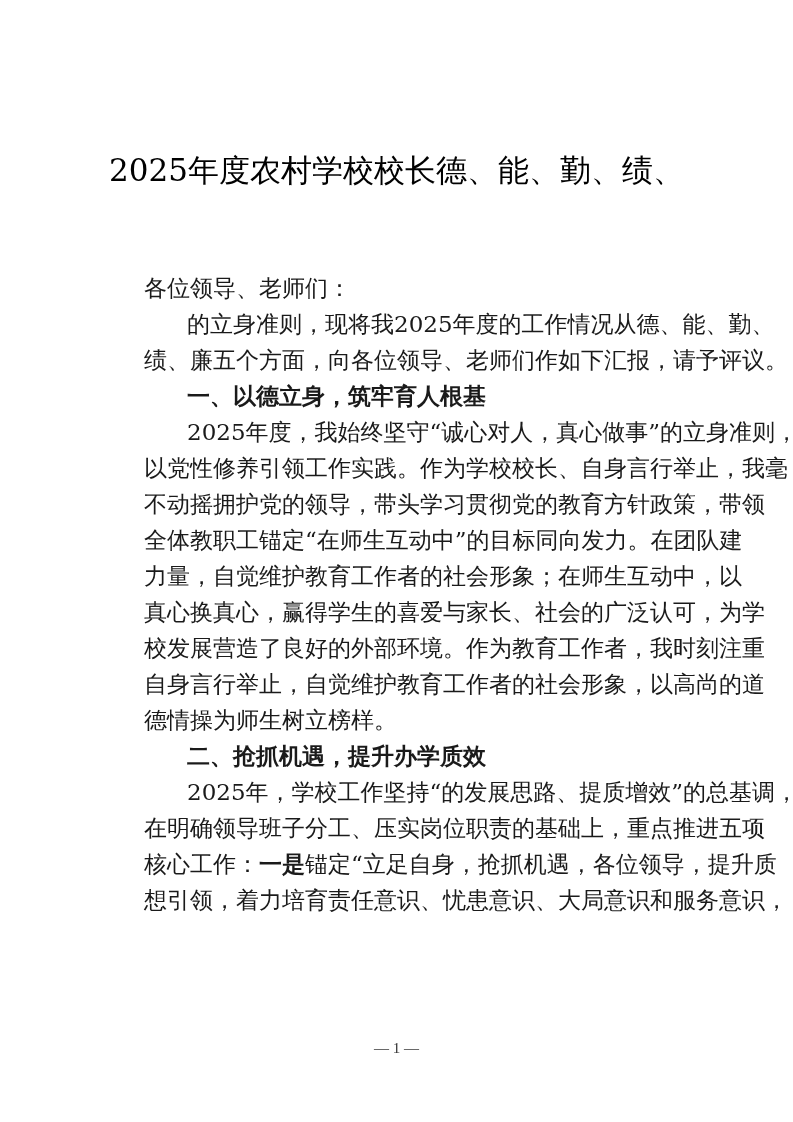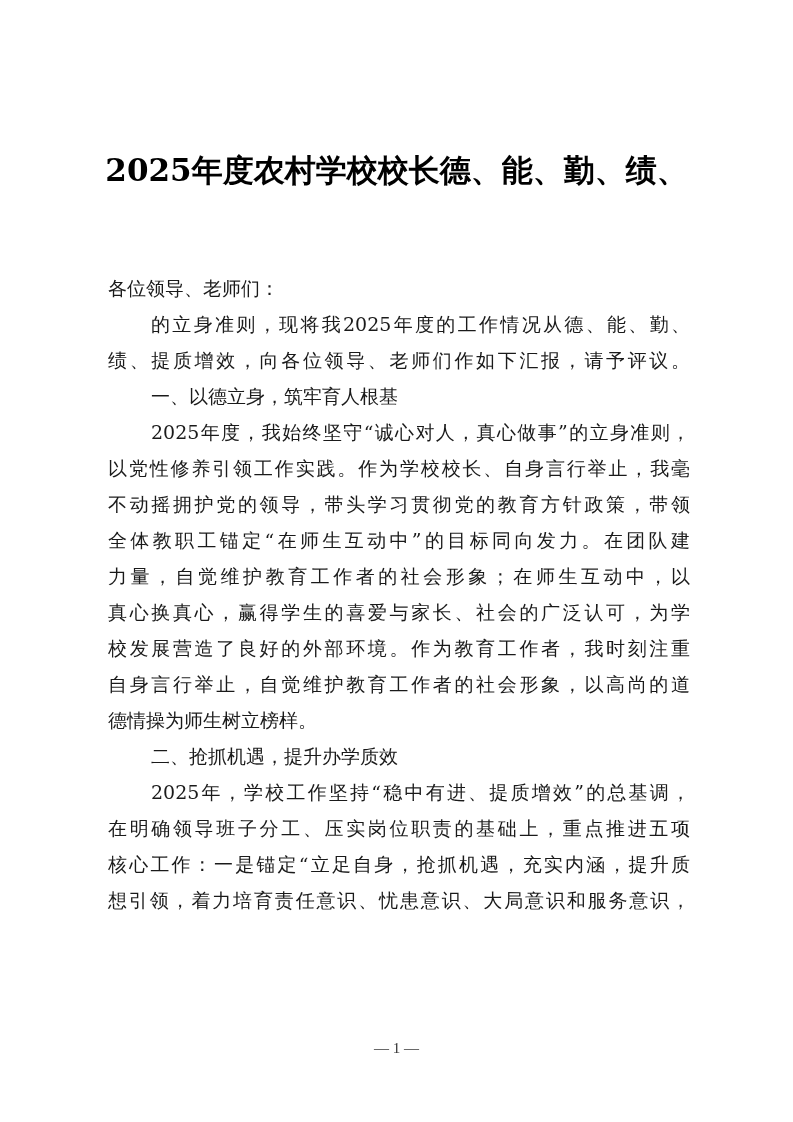--- a/index.html
+++ b/index.html
@@ -1,55 +1,55 @@
 <!DOCTYPE html>
 <html><head>
 <meta charset="utf-8">
 <style>
   html, body { margin: 0; padding: 0; background: #ffffff; }
   body { width: 793px; height: 1122px; position: relative; overflow: hidden;
          font-family: "DejaVu Serif", "Liberation Serif", serif; color: #1a1a1a; }
   .title { position: absolute; left: 60px; width: 673px; top: 148px;
-           text-align: center; font-weight: bold; font-size: 31px; line-height: 44px;
+           text-align: center; font-weight: normal; font-size: 31px; line-height: 44px;
            font-family: "DejaVu Serif", "Liberation Serif", serif; color: #000; }
   .body { position: absolute; left: 108px; width: 582px; top: 270px; }
-  .line { height: 36px; line-height: 36px; font-size: 19px; white-space: nowrap;
-          text-align: justify; text-align-last: justify; letter-spacing: 0px; }
+  .line { height: 36px; line-height: 36px; font-size: 23px; white-space: nowrap;
+          text-align: justify; text-align-last: justify; letter-spacing: 0px; margin-left: 36px; }
   .line.noj { text-align-last: left; }
   .ind { padding-left: 43px; }
-  .h { font-weight: normal; text-align-last: left; }
-  b { font-weight: normal; }
+  .h { font-weight: bold; text-align-last: left; }
+  b { font-weight: bold; }
   .page-num { position: absolute; left: 0; width: 793px; top: 1040px; text-align: center;
               font-size: 15px; color: #333; font-family: "Liberation Serif", serif; }
 </style>
 </head>
 <body>
 
 <div class="title">
   <div>2025年度农村学校校长德、能、勤、绩、</div>
 </div>
 
 <div class="body">
   <div class="line noj">各位领导、老师们：</div>
   <div id="lines">
       <div class="line ind">的立身准则，现将我2025年度的工作情况从德、能、勤、</div>
-      <div class="line">绩、提质增效，向各位领导、老师们作如下汇报，请予评议。</div>
+      <div class="line">绩、廉五个方面，向各位领导、老师们作如下汇报，请予评议。</div>
       <div class="line ind h">一、以德立身，筑牢育人根基</div>
       <div class="line ind">2025年度，我始终坚守“诚心对人，真心做事”的立身准则，</div>
       <div class="line">以党性修养引领工作实践。作为学校校长、自身言行举止，我毫</div>
       <div class="line">不动摇拥护党的领导，带头学习贯彻党的教育方针政策，带领</div>
       <div class="line">全体教职工锚定“在师生互动中”的目标同向发力。在团队建</div>
       <div class="line">力量，自觉维护教育工作者的社会形象；在师生互动中，以</div>
       <div class="line">真心换真心，赢得学生的喜爱与家长、社会的广泛认可，为学</div>
       <div class="line">校发展营造了良好的外部环境。作为教育工作者，我时刻注重</div>
       <div class="line">自身言行举止，自觉维护教育工作者的社会形象，以高尚的道</div>
       <div class="line noj">德情操为师生树立榜样。</div>
       <div class="line ind h">二、抢抓机遇，提升办学质效</div>
-      <div class="line ind">2025年，学校工作坚持“稳中有进、提质增效”的总基调，</div>
+      <div class="line ind">2025年，学校工作坚持“的发展思路、提质增效”的总基调，</div>
       <div class="line">在明确领导班子分工、压实岗位职责的基础上，重点推进五项</div>
     </div>
   <div class="line">
-    <span>核心工作：</span><b>一是</b><span>锚定“立足自身，抢抓机遇，充实内涵，提升质</span>
+    <span>核心工作：</span><b>一是</b><span>锚定“立足自身，抢抓机遇，各位领导，提升质</span>
   </div>
   <div class="line">想引领，着力培育责任意识、忧患意识、大局意识和服务意识，</div>
 </div>
 
 <div class="page-num">— 1 —</div>
 
 </body></html>

